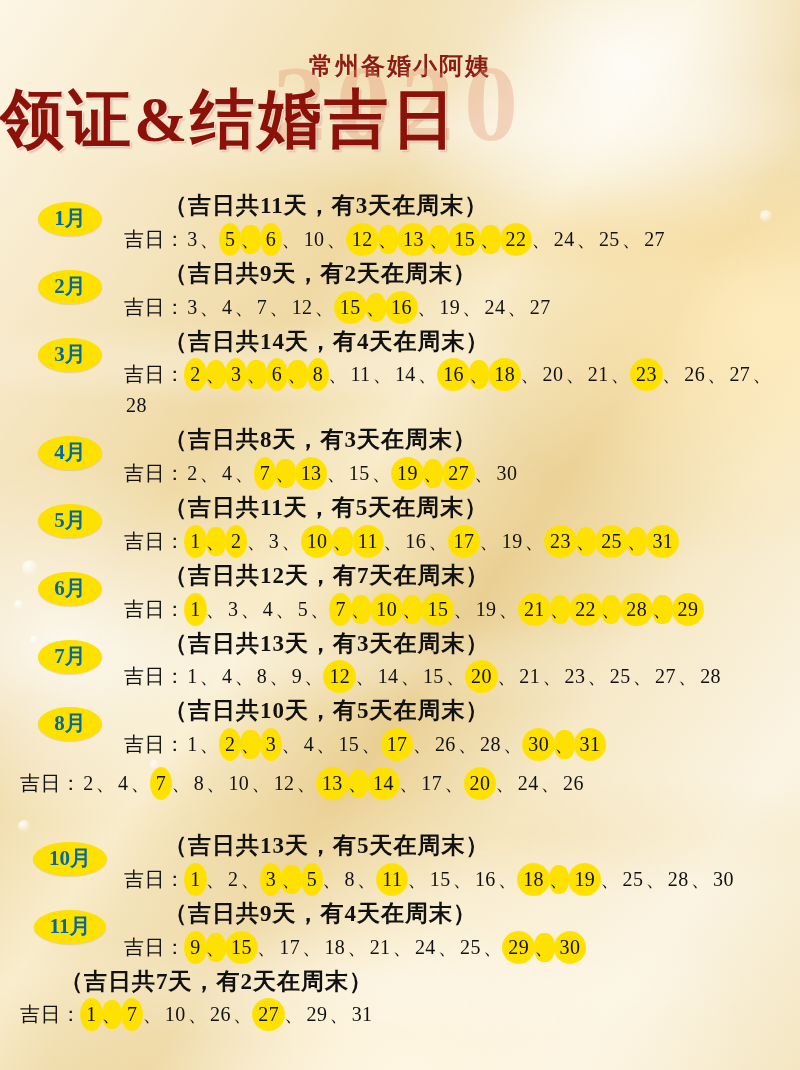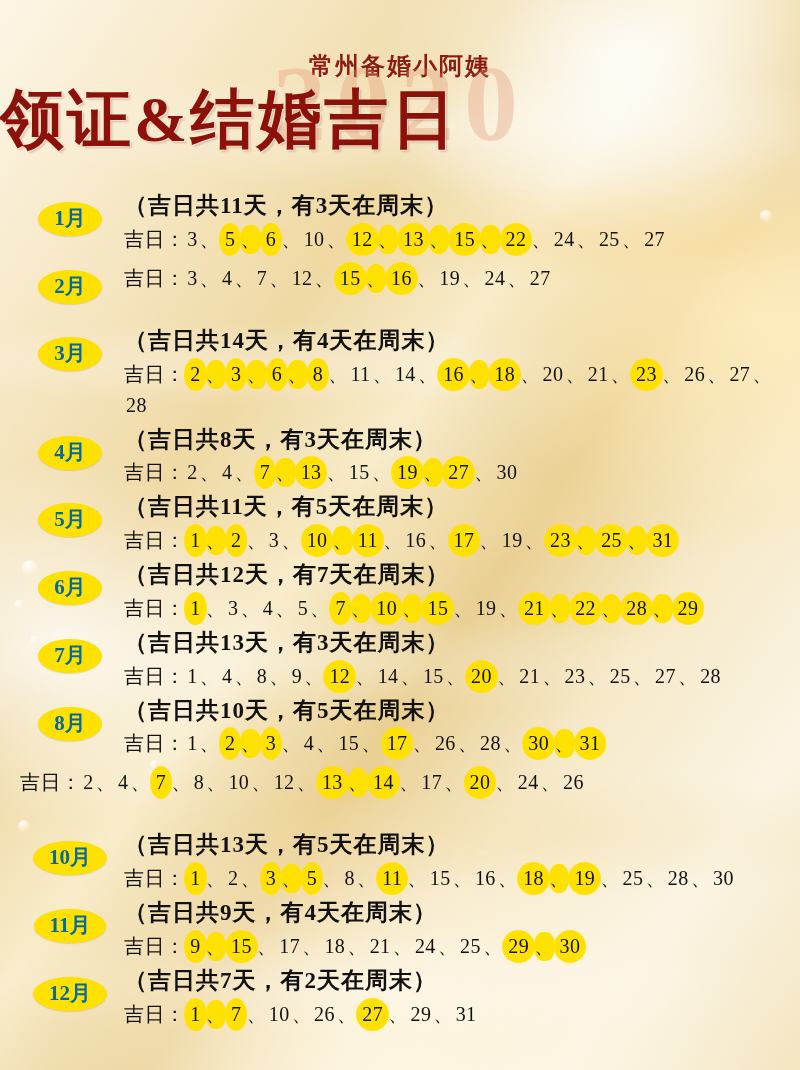--- a/index.html
+++ b/index.html
@@ -125,20 +125,21 @@
     flex: 1 1 auto;
     padding-left: 2px;
   }
   .summary {
     font-size: 23px;
     font-weight: bold;
     color: #111;
     letter-spacing: 1px;
     line-height: 1.25;
     white-space: nowrap;
+    margin-left: 40px;
   }
   .days {
     font-size: 20px;
     color: #111;
     line-height: 1.45;
     margin-top: 3px;
     letter-spacing: 0.4px;
   }
   .days .lead {
     font-weight: normal;
@@ -187,20 +188,21 @@
       <div class="month-body">
         <div class="summary">（吉日共11天，有3天在周末）</div>
         <div class="days"><span class="lead">吉日：</span><span class="day">3</span><span class="sep">、</span><span class="day hl">5</span><span class="sep hl">、</span><span class="day hl">6</span><span class="sep">、</span><span class="day">10</span><span class="sep">、</span><span class="day hl">12</span><span class="sep hl">、</span><span class="day hl">13</span><span class="sep hl">、</span><span class="day hl">15</span><span class="sep hl">、</span><span class="day hl">22</span><span class="sep">、</span><span class="day">24</span><span class="sep">、</span><span class="day">25</span><span class="sep">、</span><span class="day">27</span></div>
       </div>
     </div>
     <div class="month-row">
       <div class="month-badge">
         <span class="pill">2月</span>
       </div>
       <div class="month-body">
+        <div class="summary">（吉日共9天，有2天在周末）</div>
         <div class="days"><span class="lead">吉日：</span><span class="day">3</span><span class="sep">、</span><span class="day">4</span><span class="sep">、</span><span class="day">7</span><span class="sep">、</span><span class="day">12</span><span class="sep">、</span><span class="day hl">15</span><span class="sep hl">、</span><span class="day hl">16</span><span class="sep">、</span><span class="day">19</span><span class="sep">、</span><span class="day">24</span><span class="sep">、</span><span class="day">27</span></div>
       </div>
     </div>
     <div class="month-row">
       <div class="month-badge">
         <span class="pill">3月</span>
       </div>
       <div class="month-body">
         <div class="summary">（吉日共14天，有4天在周末）</div>
         <div class="days"><span class="lead">吉日：</span><span class="day hl">2</span><span class="sep hl">、</span><span class="day hl">3</span><span class="sep hl">、</span><span class="day hl">6</span><span class="sep hl">、</span><span class="day hl">8</span><span class="sep">、</span><span class="day">11</span><span class="sep">、</span><span class="day">14</span><span class="sep">、</span><span class="day hl">16</span><span class="sep hl">、</span><span class="day hl">18</span><span class="sep">、</span><span class="day">20</span><span class="sep">、</span><span class="day">21</span><span class="sep">、</span><span class="day hl">23</span><span class="sep">、</span><span class="day">26</span><span class="sep">、</span><span class="day">27</span><span class="sep">、</span><span class="day">28</span></div>
@@ -268,21 +270,18 @@
     <div class="month-row">
       <div class="month-badge">
         <span class="pill">11月</span>
       </div>
       <div class="month-body">
         <div class="summary">（吉日共9天，有4天在周末）</div>
         <div class="days"><span class="lead">吉日：</span><span class="day hl">9</span><span class="sep hl">、</span><span class="day hl">15</span><span class="sep">、</span><span class="day">17</span><span class="sep">、</span><span class="day">18</span><span class="sep">、</span><span class="day">21</span><span class="sep">、</span><span class="day">24</span><span class="sep">、</span><span class="day">25</span><span class="sep">、</span><span class="day hl">29</span><span class="sep hl">、</span><span class="day hl">30</span></div>
       </div>
     </div>
     <div class="month-row">
-      <div class="month-badge">
-        <span class="pill">12月</span>
-      </div>
       <div class="month-body">
         <div class="summary">（吉日共7天，有2天在周末）</div>
         <div class="days"><span class="lead">吉日：</span><span class="day hl">1</span><span class="sep hl">、</span><span class="day hl">7</span><span class="sep">、</span><span class="day">10</span><span class="sep">、</span><span class="day">26</span><span class="sep">、</span><span class="day hl">27</span><span class="sep">、</span><span class="day">29</span><span class="sep">、</span><span class="day">31</span></div>
       </div>
     </div>
   </div>
 
 </body></html>

